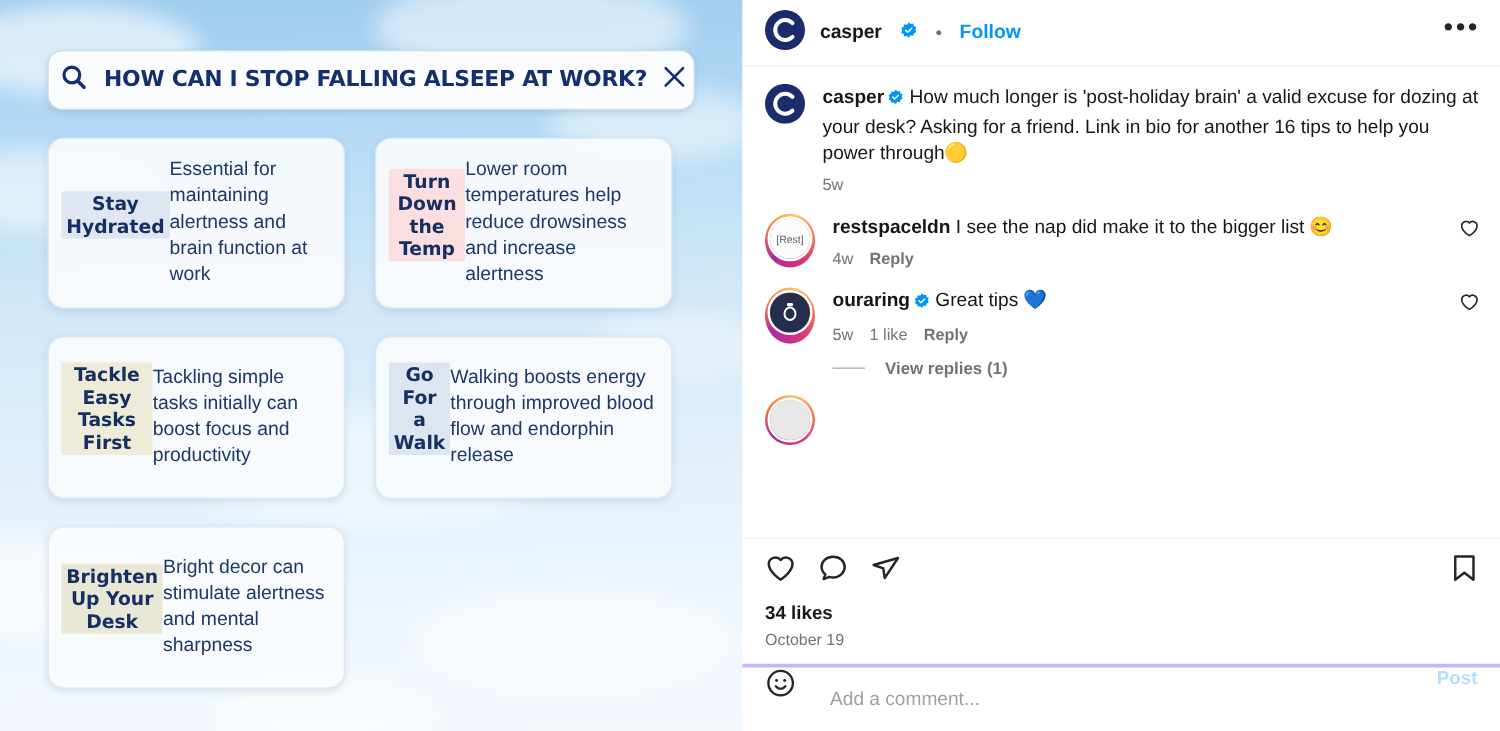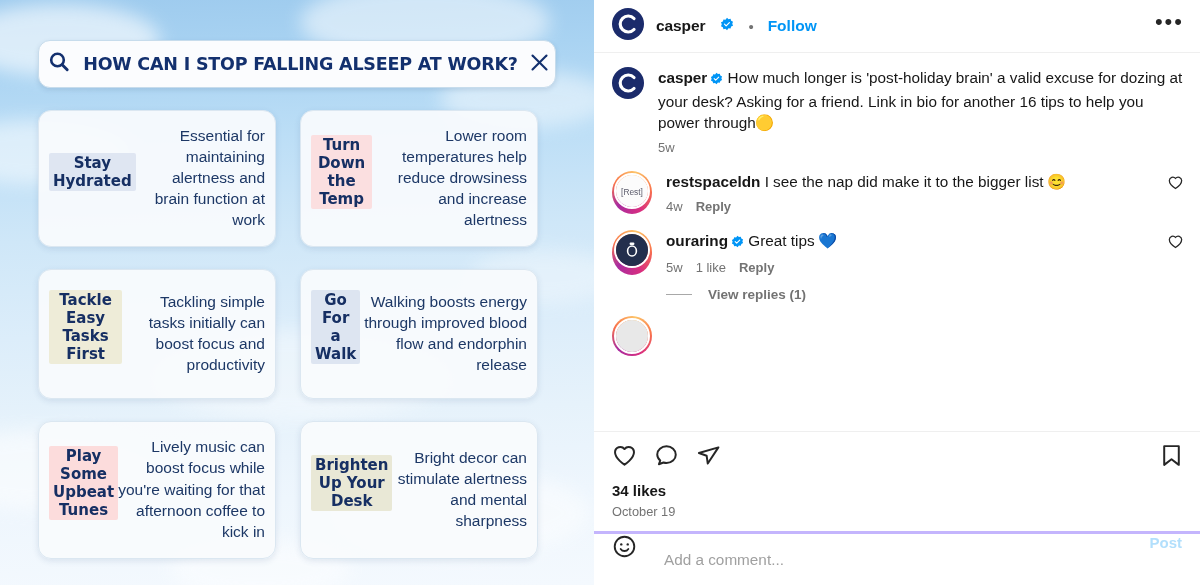--- a/index.html
+++ b/index.html
@@ -66,21 +66,21 @@
   .tip-title {
     font-family: "DejaVu Sans", sans-serif;
     font-weight: 700; font-size: 15px; color: #162f63;
     line-height: 1.2; text-align: center;
     padding: 1px 4px; border-radius: 2px; margin-bottom: 12px;
     display: inline-block;
   }
   .tip-body {
     font-family: "Liberation Sans", sans-serif;
     font-size: 15.5px; line-height: 1.36; color: #1d3866;
-    text-align: right;
+    text-align: left;
   }
 
   
   .ig-panel {
     width: 606px; flex: 0 0 606px; height: 585px;
     background: #fff; display: flex; flex-direction: column;
     position: relative;
   }
 
   .ig-header {
@@ -202,24 +202,20 @@
         <div class="tip-card">
           <span class="tip-title" style="background:#eeecd8">Tackle Easy Tasks First</span>
           <div class="tip-body">Tackling simple tasks initially can boost focus and productivity</div>
         </div>
 
         <div class="tip-card">
           <span class="tip-title" style="background:#dde5f1">Go For a Walk</span>
           <div class="tip-body">Walking boosts energy through improved blood flow and endorphin release</div>
         </div>
 
-        <div class="tip-card">
-          <span class="tip-title" style="background:#fcdcdc">Play Some Upbeat Tunes</span>
-          <div class="tip-body">Lively music can boost focus while you're waiting for that afternoon coffee to kick in</div>
-        </div>
 
         <div class="tip-card">
           <span class="tip-title" style="background:#e9e8d6">Brighten Up Your Desk</span>
           <div class="tip-body">Bright decor can stimulate alertness and mental sharpness</div>
         </div>
 
       </div>
     </div>
   </div>
 

